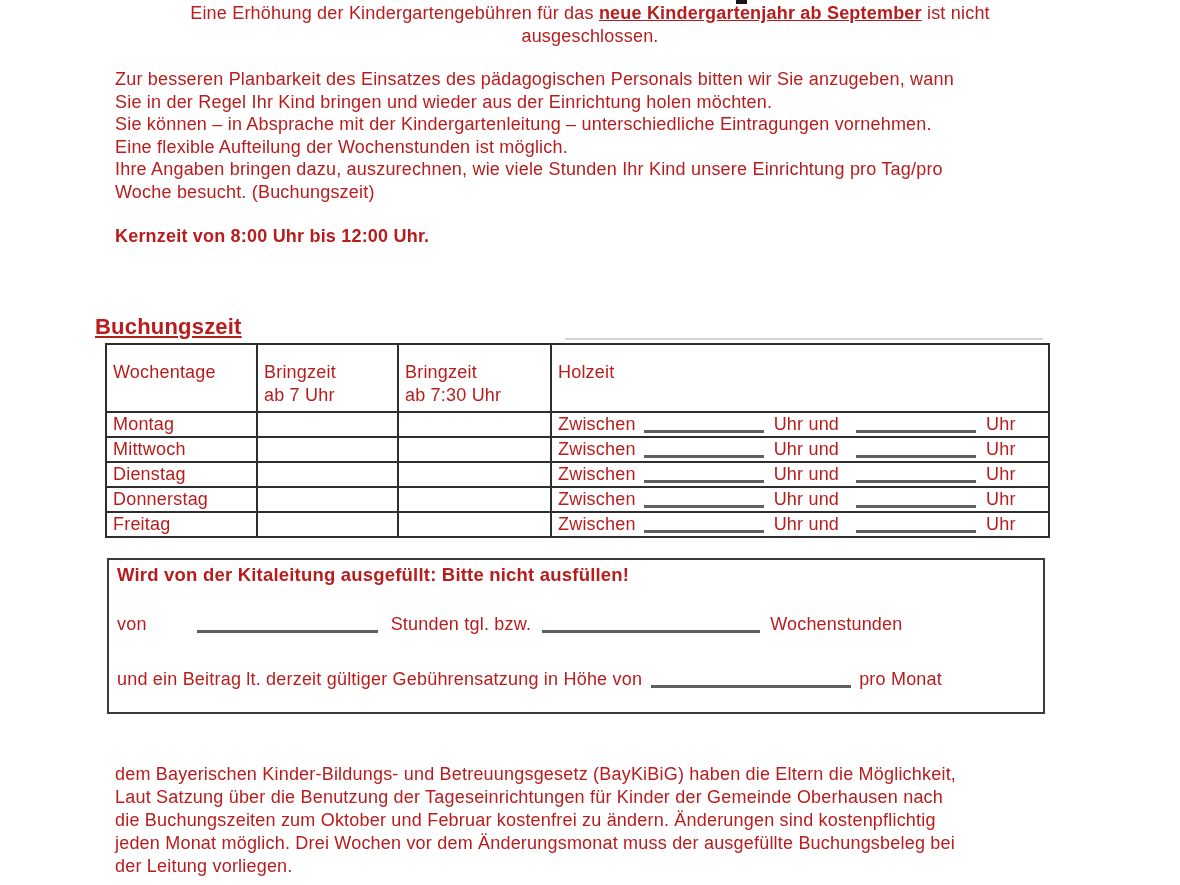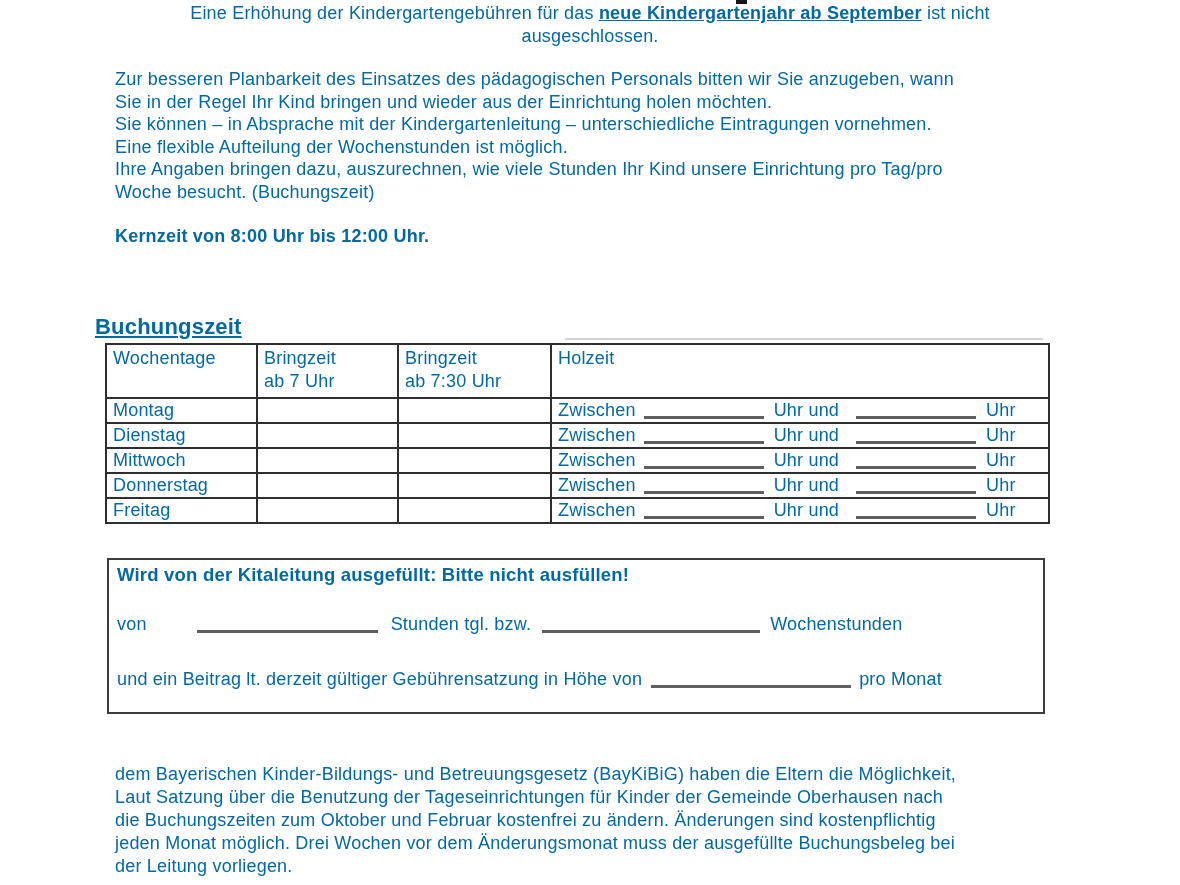--- a/index.html
+++ b/index.html
@@ -1,18 +1,18 @@
 <!DOCTYPE html>
 <html><head>
 <meta charset="utf-8">
 <style>
   html,body { margin:0; padding:0; background:#ffffff; }
   .page {
     position:relative; width:1180px; height:885px; background:#ffffff;
-    font-family:"Liberation Sans", sans-serif; color:#0369a1; overflow:hidden;
+    font-family:"Liberation Sans", sans-serif; color:#b91c1c; overflow:hidden;
     letter-spacing:0.2px;
   }
 
   #artifact-top { position:absolute; left:736px; top:0; width:11px; height:4px; background:#161616; }
   #artifact-line { position:absolute; left:565px; top:338px; width:478px; height:2px; background:#d2d2d2; }
 
   #intro { position:absolute; top:2px; left:0; width:1180px; text-align:center; font-size:18px; line-height:23px; }
   .emph { font-weight:bold; text-decoration:underline; }
 
   #planning { position:absolute; top:68px; left:115px; width:930px; font-size:18px; line-height:22.6px; }
@@ -25,21 +25,21 @@
   }
 
   #booking-table {
     position:absolute; top:343px; left:105px; width:945px;
     border-collapse:collapse; table-layout:fixed;
   }
   #booking-table th, #booking-table td {
     border:2px solid #2e2e2e; font-size:18px; font-weight:normal;
     text-align:left; padding:0 6px; overflow:hidden; white-space:nowrap;
   }
-  #booking-table thead th { height:50px; vertical-align:top; padding-top:2px; line-height:23px; }
+  #booking-table thead th { height:50px; vertical-align:top; padding-top:16px; line-height:23px; }
   #booking-table tbody td { height:23px; }
   .col-day { width:151px; } .col-b7 { width:141px; } .col-b730 { width:153px; }
 
   .blank { display:inline-block; border-bottom:3px solid #5f5f5f; height:11px; transform:translateY(3px); }
   .blank-a { width:120px; margin-left:8px; }
   .mid-label { margin-left:10px; }
   .blank-b { width:120px; margin-left:17px; }
   .post-label { margin-left:10px; }
 
   #kita-box {
@@ -108,27 +108,27 @@
       </tr>
     </thead>
     <tbody>
       <tr>
         <td>Montag</td>
         <td></td>
         <td></td>
         <td><span>Zwischen</span><span class="blank blank-a"></span><span class="mid-label">Uhr und</span><span class="blank blank-b"></span><span class="post-label">Uhr</span></td>
       </tr>
       <tr>
-        <td>Dienstag</td>
+        <td>Mittwoch</td>
         <td></td>
         <td></td>
         <td><span>Zwischen</span><span class="blank blank-a"></span><span class="mid-label">Uhr und</span><span class="blank blank-b"></span><span class="post-label">Uhr</span></td>
       </tr>
       <tr>
-        <td>Mittwoch</td>
+        <td>Dienstag</td>
         <td></td>
         <td></td>
         <td><span>Zwischen</span><span class="blank blank-a"></span><span class="mid-label">Uhr und</span><span class="blank blank-b"></span><span class="post-label">Uhr</span></td>
       </tr>
       <tr>
         <td>Donnerstag</td>
         <td></td>
         <td></td>
         <td><span>Zwischen</span><span class="blank blank-a"></span><span class="mid-label">Uhr und</span><span class="blank blank-b"></span><span class="post-label">Uhr</span></td>
       </tr>

